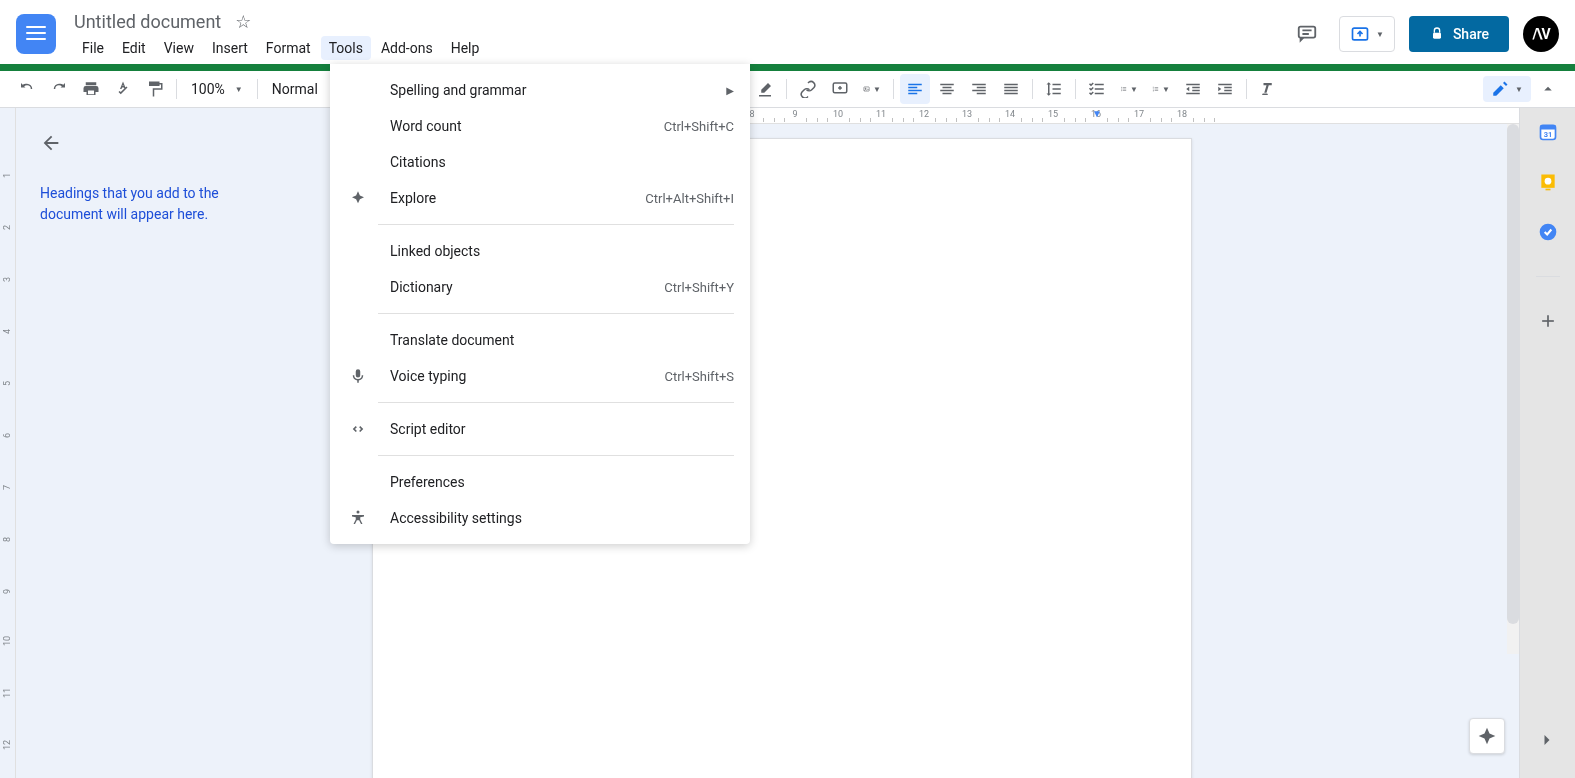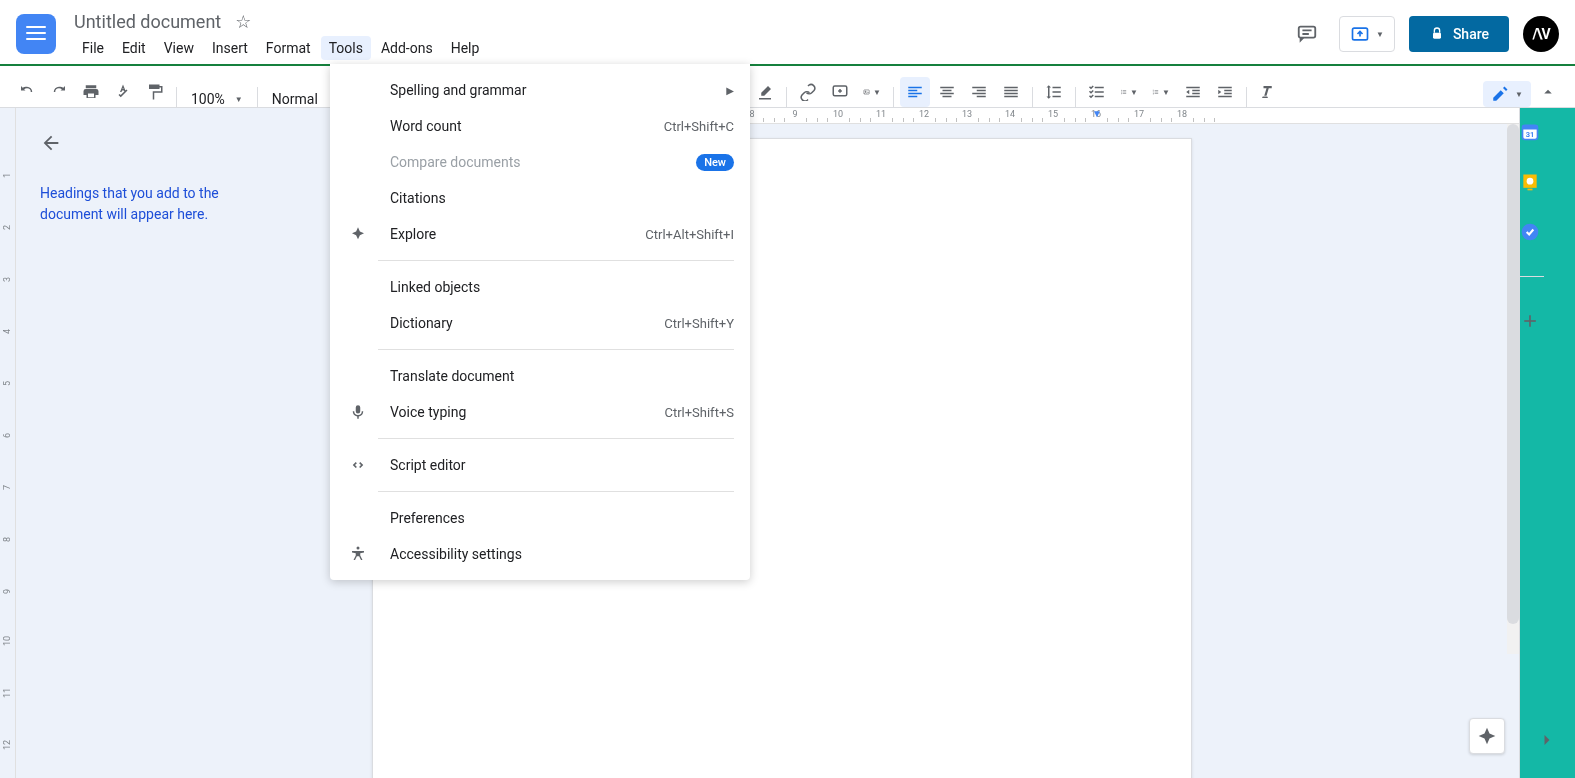--- a/index.html
+++ b/index.html
@@ -17,21 +17,21 @@
 .menu-row { display: flex; gap: 2px; margin-top: 2px; }
 .menu-item { padding: 4px 8px; font-size: 14px; color: #202124; border-radius: 4px; cursor: pointer; }
 .menu-item.active { background: #e8f0fe; }
 .header-right { display: flex; align-items: center; gap: 14px; }
 .comment-icon-btn { width: 36px; height: 36px; display: flex; align-items: center; justify-content: center; cursor: pointer; border-radius: 4px; }
 .present-btn { height: 36px; border: 1px solid #dadce0; border-radius: 4px; padding: 0 10px; display: flex; align-items: center; gap: 6px; cursor: pointer; color: #1a73e8; }
 .share-btn { height: 36px; background: #0369a1; color: #fff; border-radius: 4px; padding: 0 20px; display: flex; align-items: center; gap: 8px; font-size: 14px; font-weight: 500; cursor: pointer; }
 .avatar { width: 36px; height: 36px; border-radius: 50%; background: #000; color: #fff; display: flex; align-items: center; justify-content: center; font-weight: 700; font-size: 14px; letter-spacing: -1px; }
 
 
-.toolbar { height: 44px; border-top: 2px solid #15803d; border-bottom: 1px solid #dadce0; display: flex; align-items: flex-end; padding: 0 12px; gap: 2px; }
+.toolbar { height: 44px; border-top: 7px solid #15803d; border-bottom: 1px solid #dadce0; display: flex; align-items: center; padding: 0 12px; gap: 2px; }
 .tbtn { width: 30px; height: 30px; display: flex; align-items: center; justify-content: center; border-radius: 4px; cursor: pointer; color: #5f6368; }
 .tbtn.active { background: #e8f0fe; color: #1a73e8; }
 .tbtn svg { width: 18px; height: 18px; }
 .tbtn-wide { display: flex; align-items: center; padding: 0 6px; }
 .tsep { width: 1px; height: 20px; background: #dadce0; margin: 0 4px; }
 .zoom-sel { font-size: 14px; color: #202124; padding: 0 8px; display: flex; align-items: center; gap: 10px; cursor: pointer; }
 .style-sel { font-size: 14px; color: #202124; padding: 0 8px; display: flex; align-items: center; gap: 24px; cursor: pointer; }
 .tgap { flex: 1; }
 .pencil-pill { display: flex; align-items: center; gap: 6px; padding: 4px 8px; border-radius: 4px; background: #e8f0fe; color: #1a73e8; cursor: pointer; }
 
@@ -44,21 +44,21 @@
 .outline-text { color: #1d4ed8; font-size: 14px; line-height: 1.5; max-width: 230px; }
 
 .doc-area { flex: 1; background: #edf2fa; position: relative; overflow: hidden; }
 .hruler { height: 16px; background: #fff; border-bottom: 1px solid #e0e0e0; position: relative; }
 .hruler .hnum { position: absolute; top: 1px; font-size: 9px; color: #80868b; transform: translateX(-50%); }
 .hruler .htick { position: absolute; top: 10px; width: 1px; height: 4px; background: #c0c0c0; }
 .hruler .marker { position: absolute; top: 0; color: #4285f4; font-size: 10px; }
 .page { position: absolute; top: 30px; left: 40px; width: 820px; height: 1100px; background: #fff; box-shadow: 0 1px 3px rgba(0,0,0,0.1); border: 1px solid #dadce0; }
 
 
-.right-bar { width: 56px; border-left: 1px solid #dadce0; display: flex; flex-direction: column; padding-top: 14px; gap: 30px; background: #14b8a6; }
+.right-bar { width: 56px; border-left: 1px solid #dadce0; display: flex; flex-direction: column; align-items: center; padding-top: 14px; gap: 30px; background: #e5e5e5; }
 .rside-icon { width: 20px; height: 20px; cursor: pointer; }
 .rside-sep { width: 24px; height: 1px; background: #dadce0; margin: 4px 0; }
 .rside-expand { position: absolute; bottom: 24px; right: 18px; color: #5f6368; cursor: pointer; }
 .explore-float { position: absolute; bottom: 24px; right: 70px; width: 36px; height: 36px; background: #fff; border: 1px solid #dadce0; border-radius: 4px; box-shadow: 0 1px 3px rgba(0,0,0,0.15); display: flex; align-items: center; justify-content: center; cursor: pointer; color: #5f6368; }
 
 
 .tools-menu { position: absolute; top: 64px; left: 330px; width: 420px; background: #fff; box-shadow: 0 2px 10px rgba(0,0,0,0.2); border-radius: 0 0 4px 4px; padding: 8px 0; z-index: 100; }
 .menu-row-item { display: flex; align-items: center; height: 36px; padding: 0 16px; cursor: pointer; position: relative; }
 .menu-row-item.disabled { color: #9aa0a6; cursor: default; }
 .mi-icon { width: 24px; display: flex; justify-content: center; color: #5f6368; }
@@ -378,25 +378,20 @@
     <div class="menu-row-item">
       <span class="mi-icon"></span>
       <span class="mi-label">Spelling and grammar</span>
       <span class="mi-arrow">▶</span>
     </div>
     <div class="menu-row-item">
       <span class="mi-icon"></span>
       <span class="mi-label">Word count</span>
       <span class="mi-kbd">Ctrl+Shift+C</span>
     </div>
-    <div class="menu-row-item disabled">
-      <span class="mi-icon"></span>
-      <span class="mi-label">Compare documents</span>
-      <span class="mi-badge">New</span>
-    </div>
     <div class="menu-row-item">
       <span class="mi-icon"></span>
       <span class="mi-label">Citations</span>
     </div>
     <div class="menu-row-item">
       <span class="mi-icon">
         <svg viewBox="0 0 24 24" width="18" height="18" fill="#5f6368">
           <path d="M12 3l2.5 5.5L20 11l-5.5 2.5L12 19l-2.5-5.5L4 11l5.5-2.5L12 3z"></path>
         </svg>
       </span>

